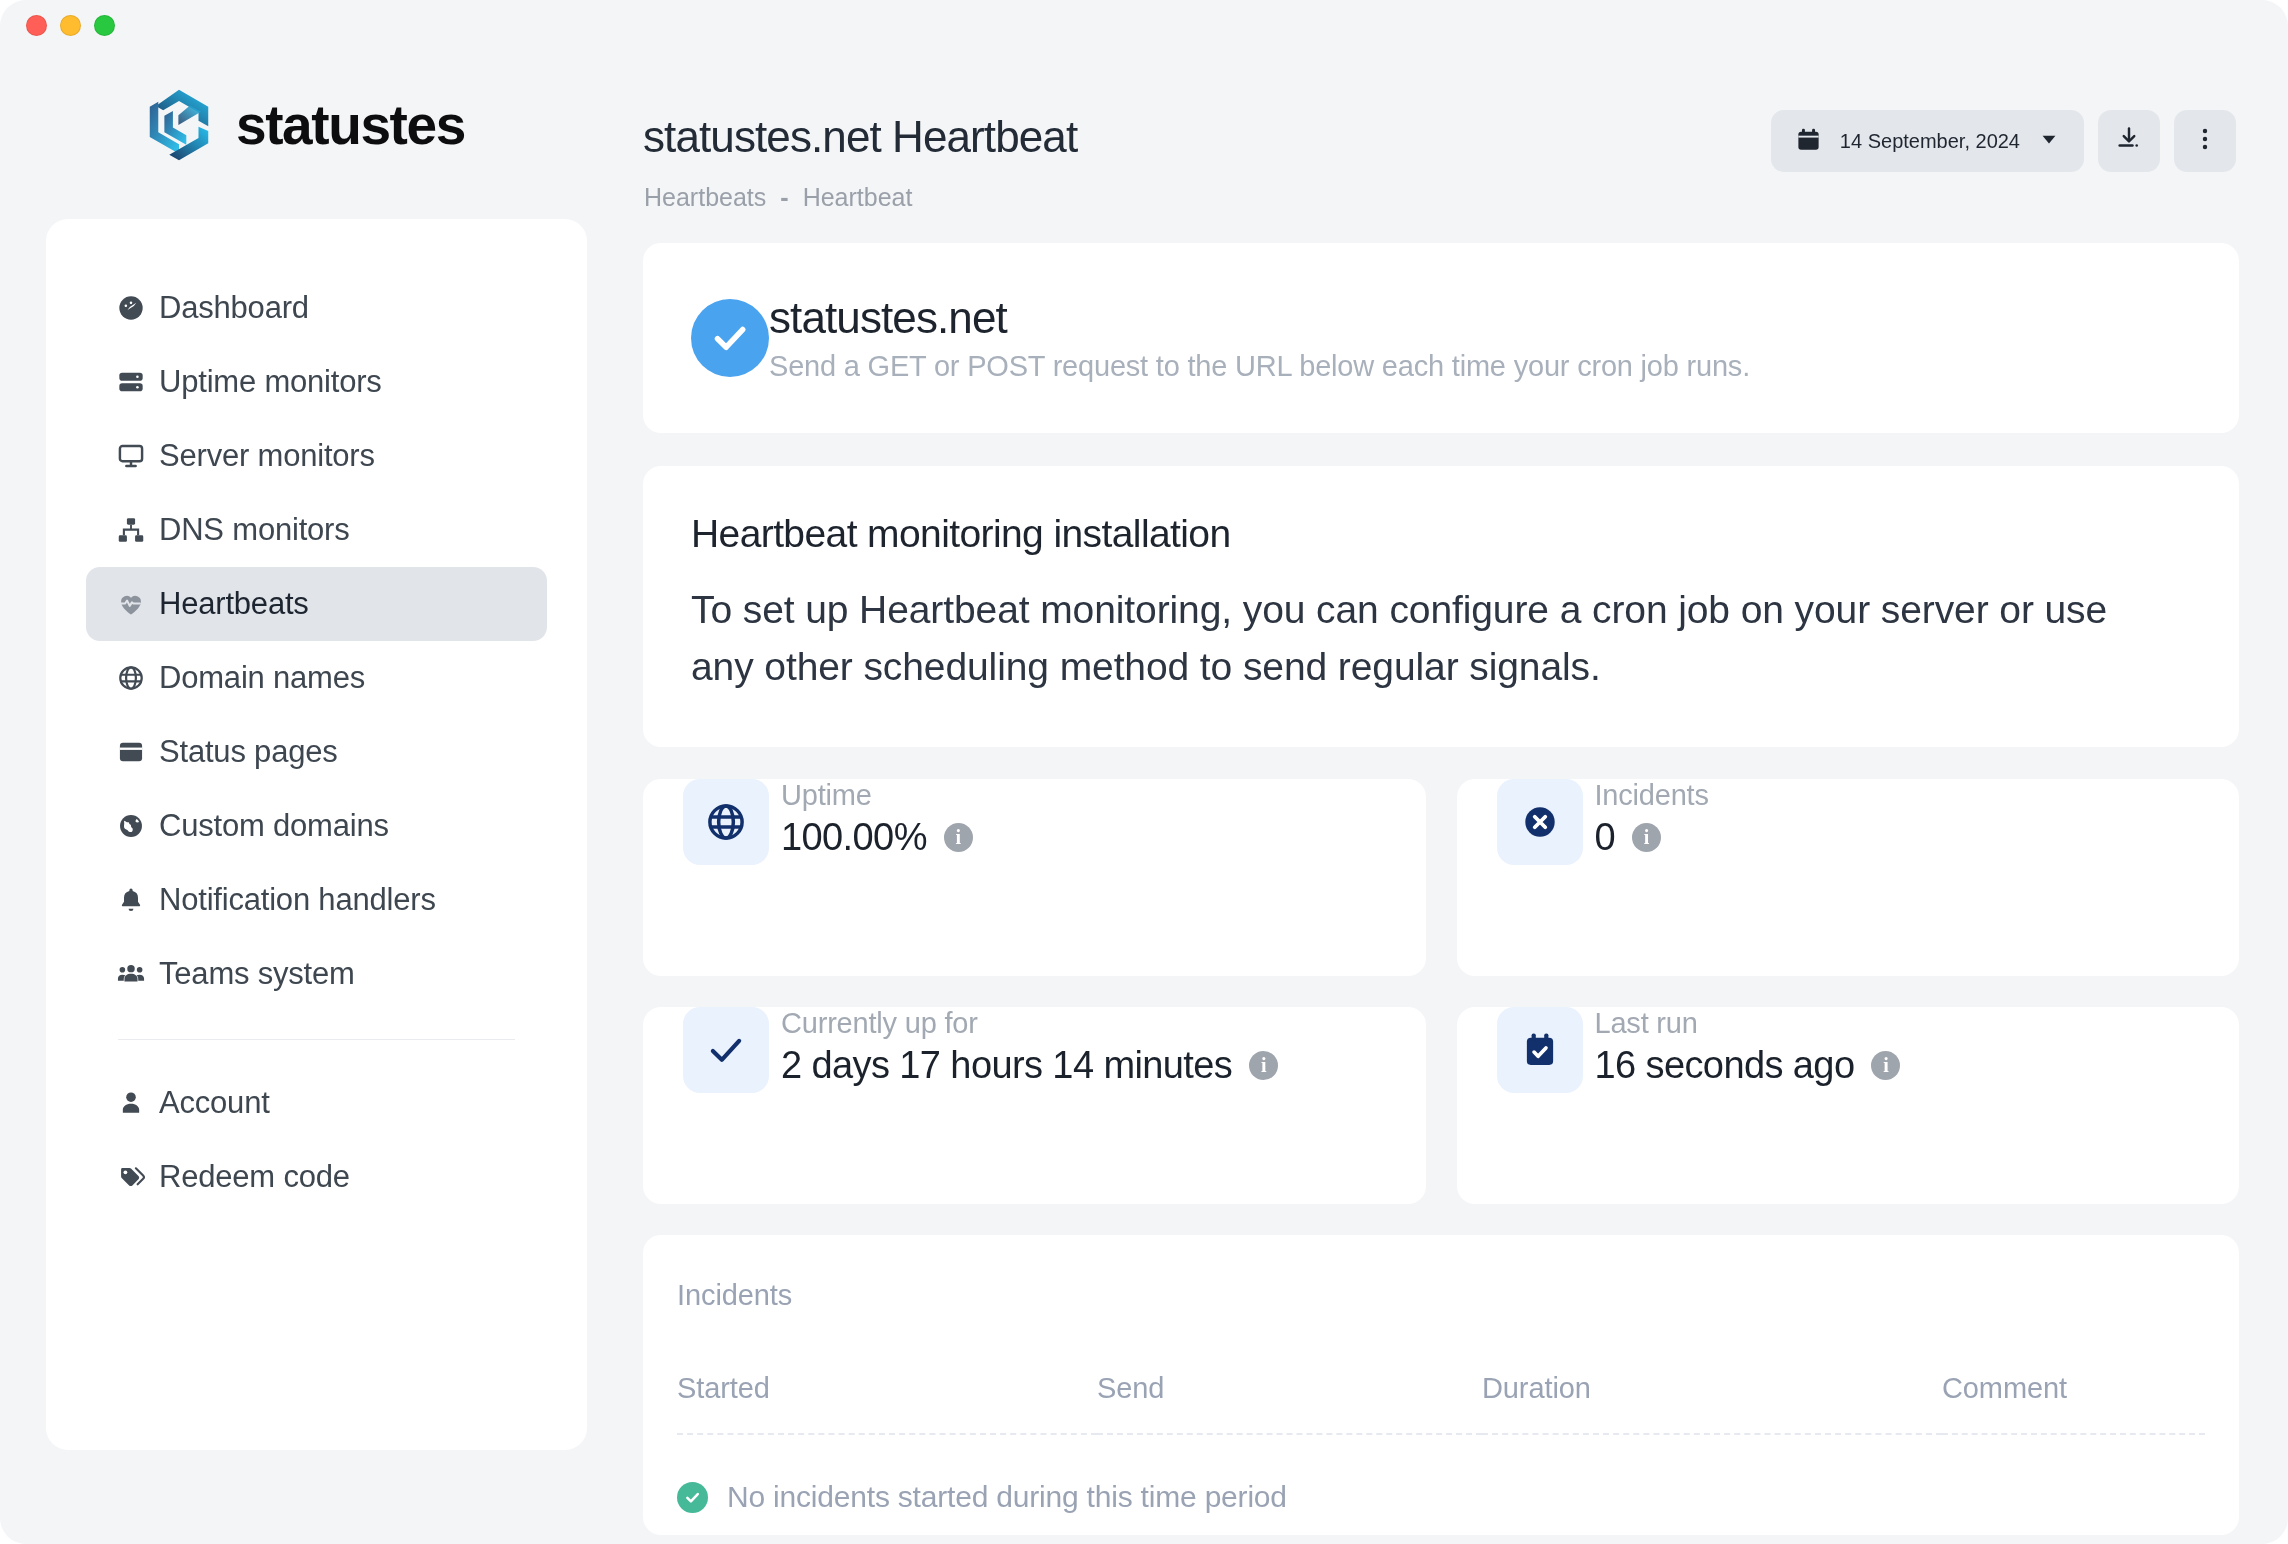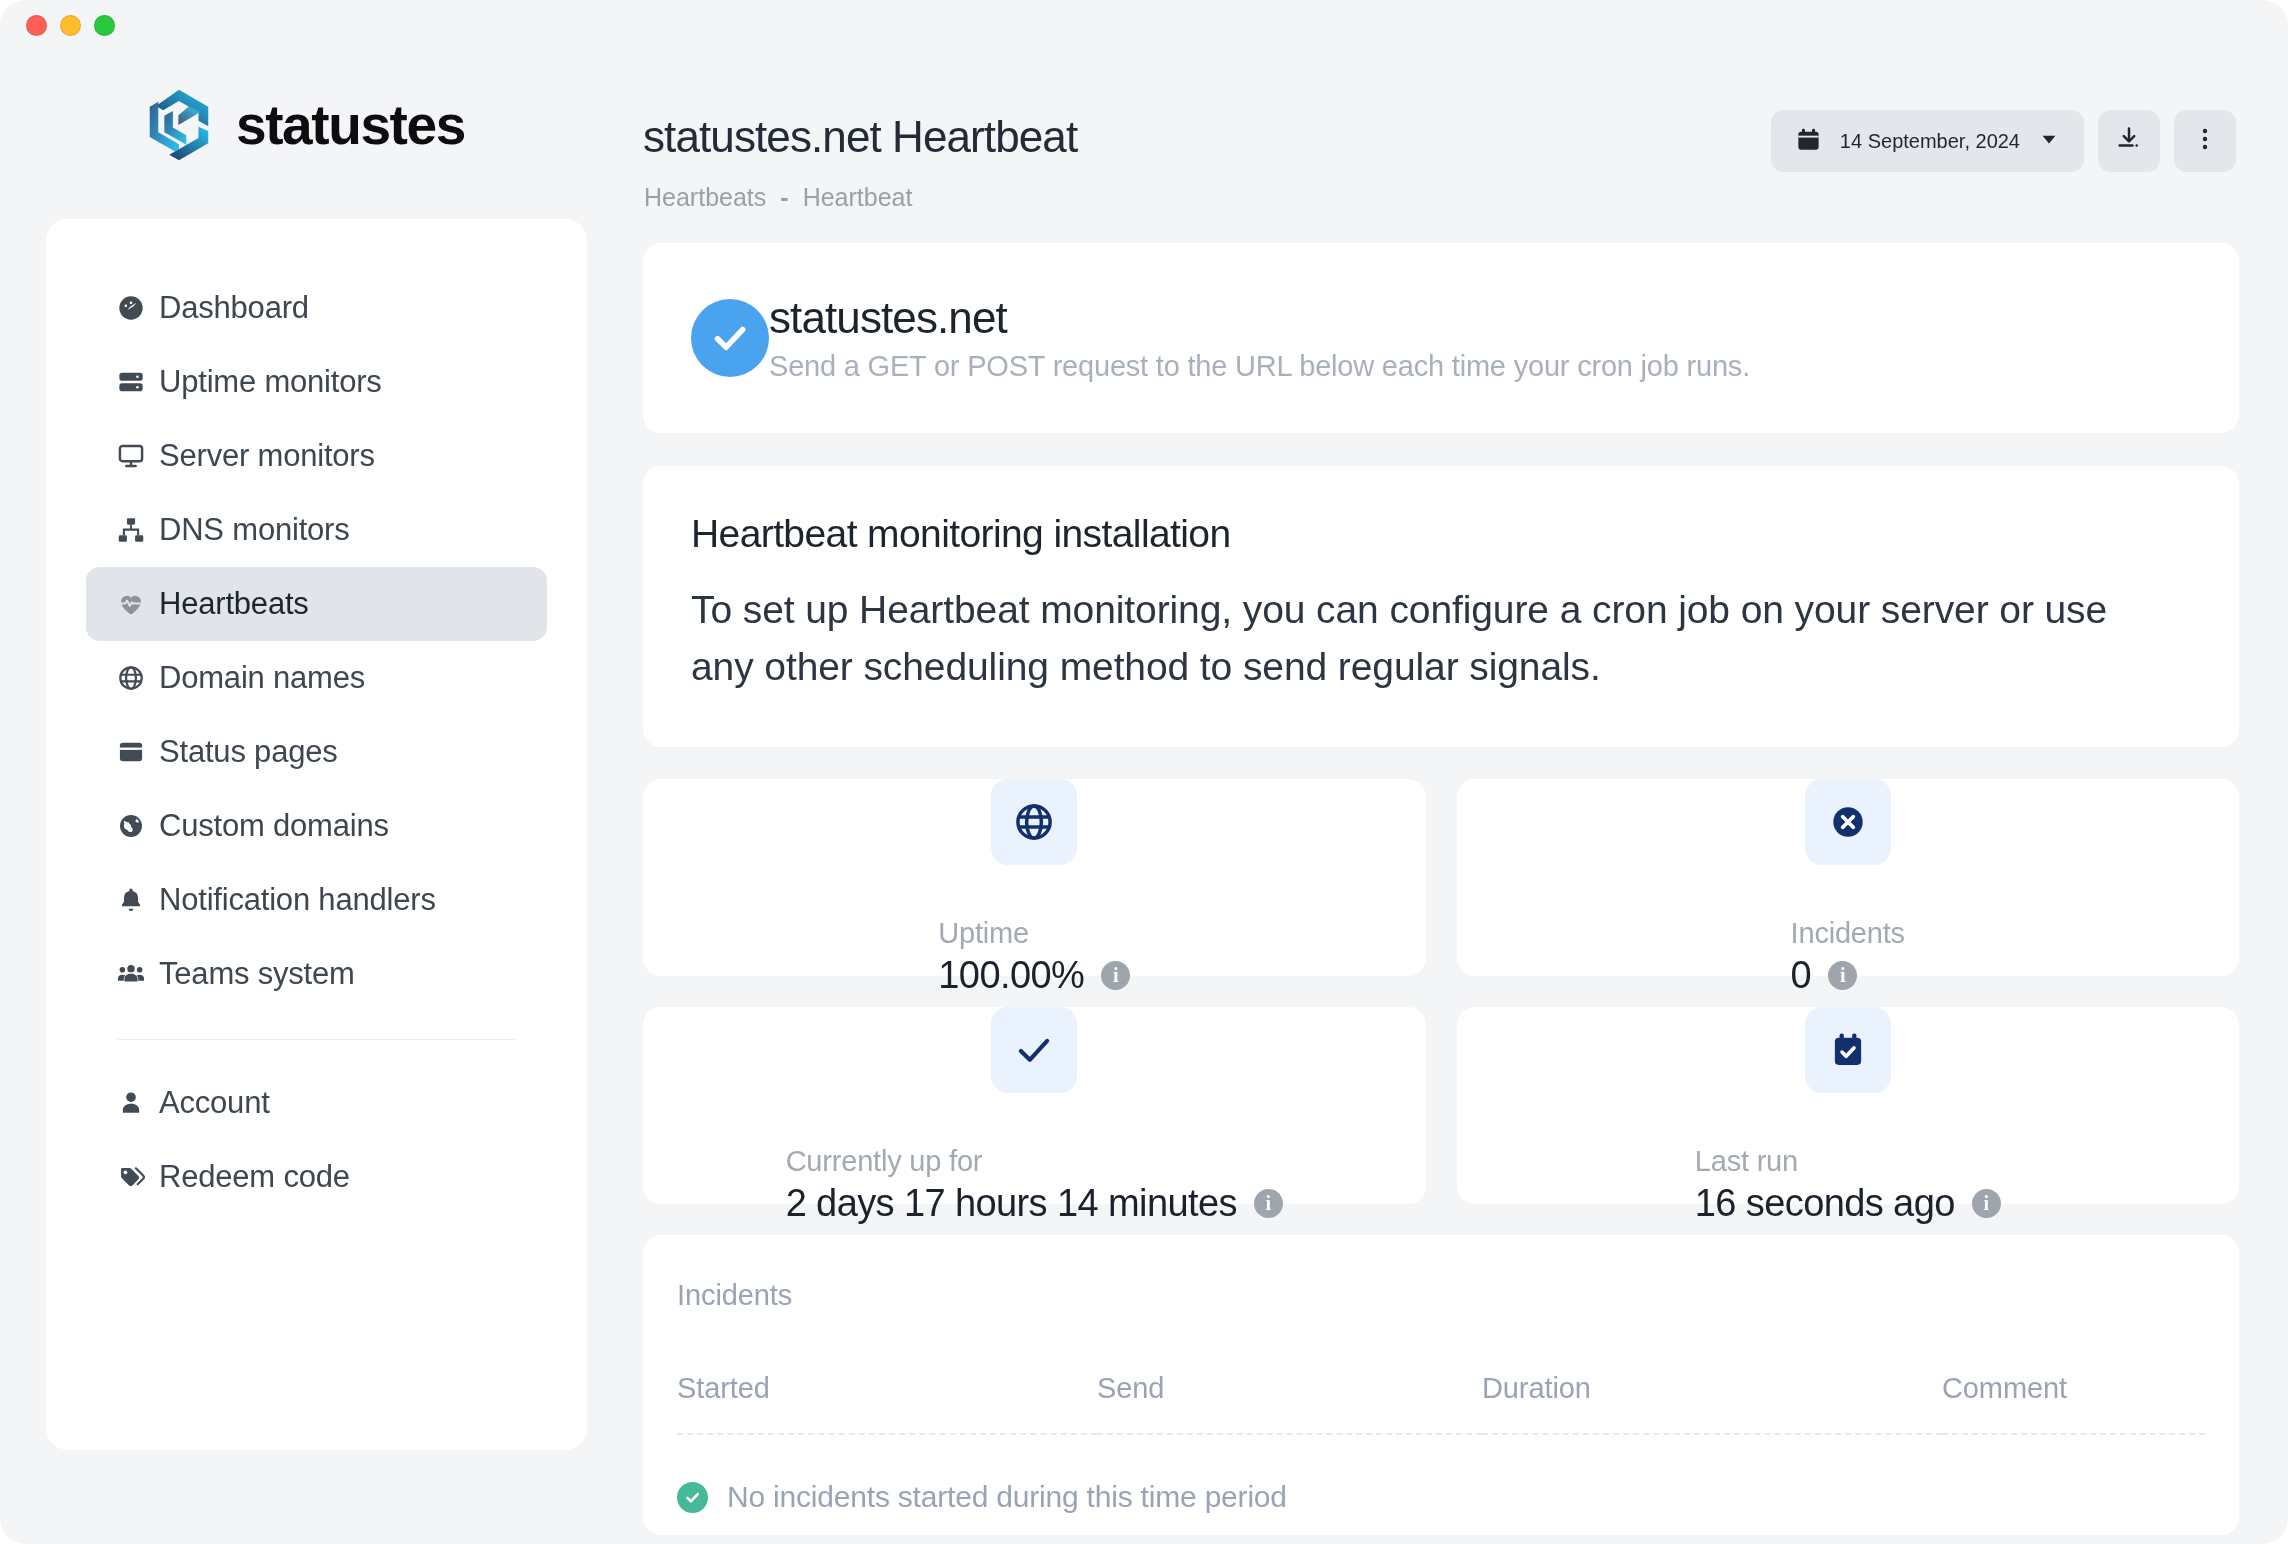--- a/index.html
+++ b/index.html
@@ -131,22 +131,22 @@
   .install p {
     font-size: 39px; color: #2c3541; line-height: 1.45;
     letter-spacing: -.1px; max-width: 1460px;
   }
 
   .stat-grid {
     display: grid; grid-template-columns: 1fr 1fr;
     gap: 31px; margin-bottom: 31px;
   }
   .stat {
-    height: 197px; display: flex; align-items: center;
-    padding: 0 40px; gap: 52px; flex-direction: column;
+    height: 197px; display: flex; align-items: flex-start;
+    padding: 0 40px; gap: 12px;
   }
   .stat-tile {
     width: 86px; height: 86px; flex: 0 0 86px;
     border-radius: 17px; background: #eaf2fd;
     display: flex; align-items: center; justify-content: center;
   }
   .stat-label {
     font-size: 29px; color: #a2a9b3; letter-spacing: -.2px;
     margin-bottom: 4px;
   }

